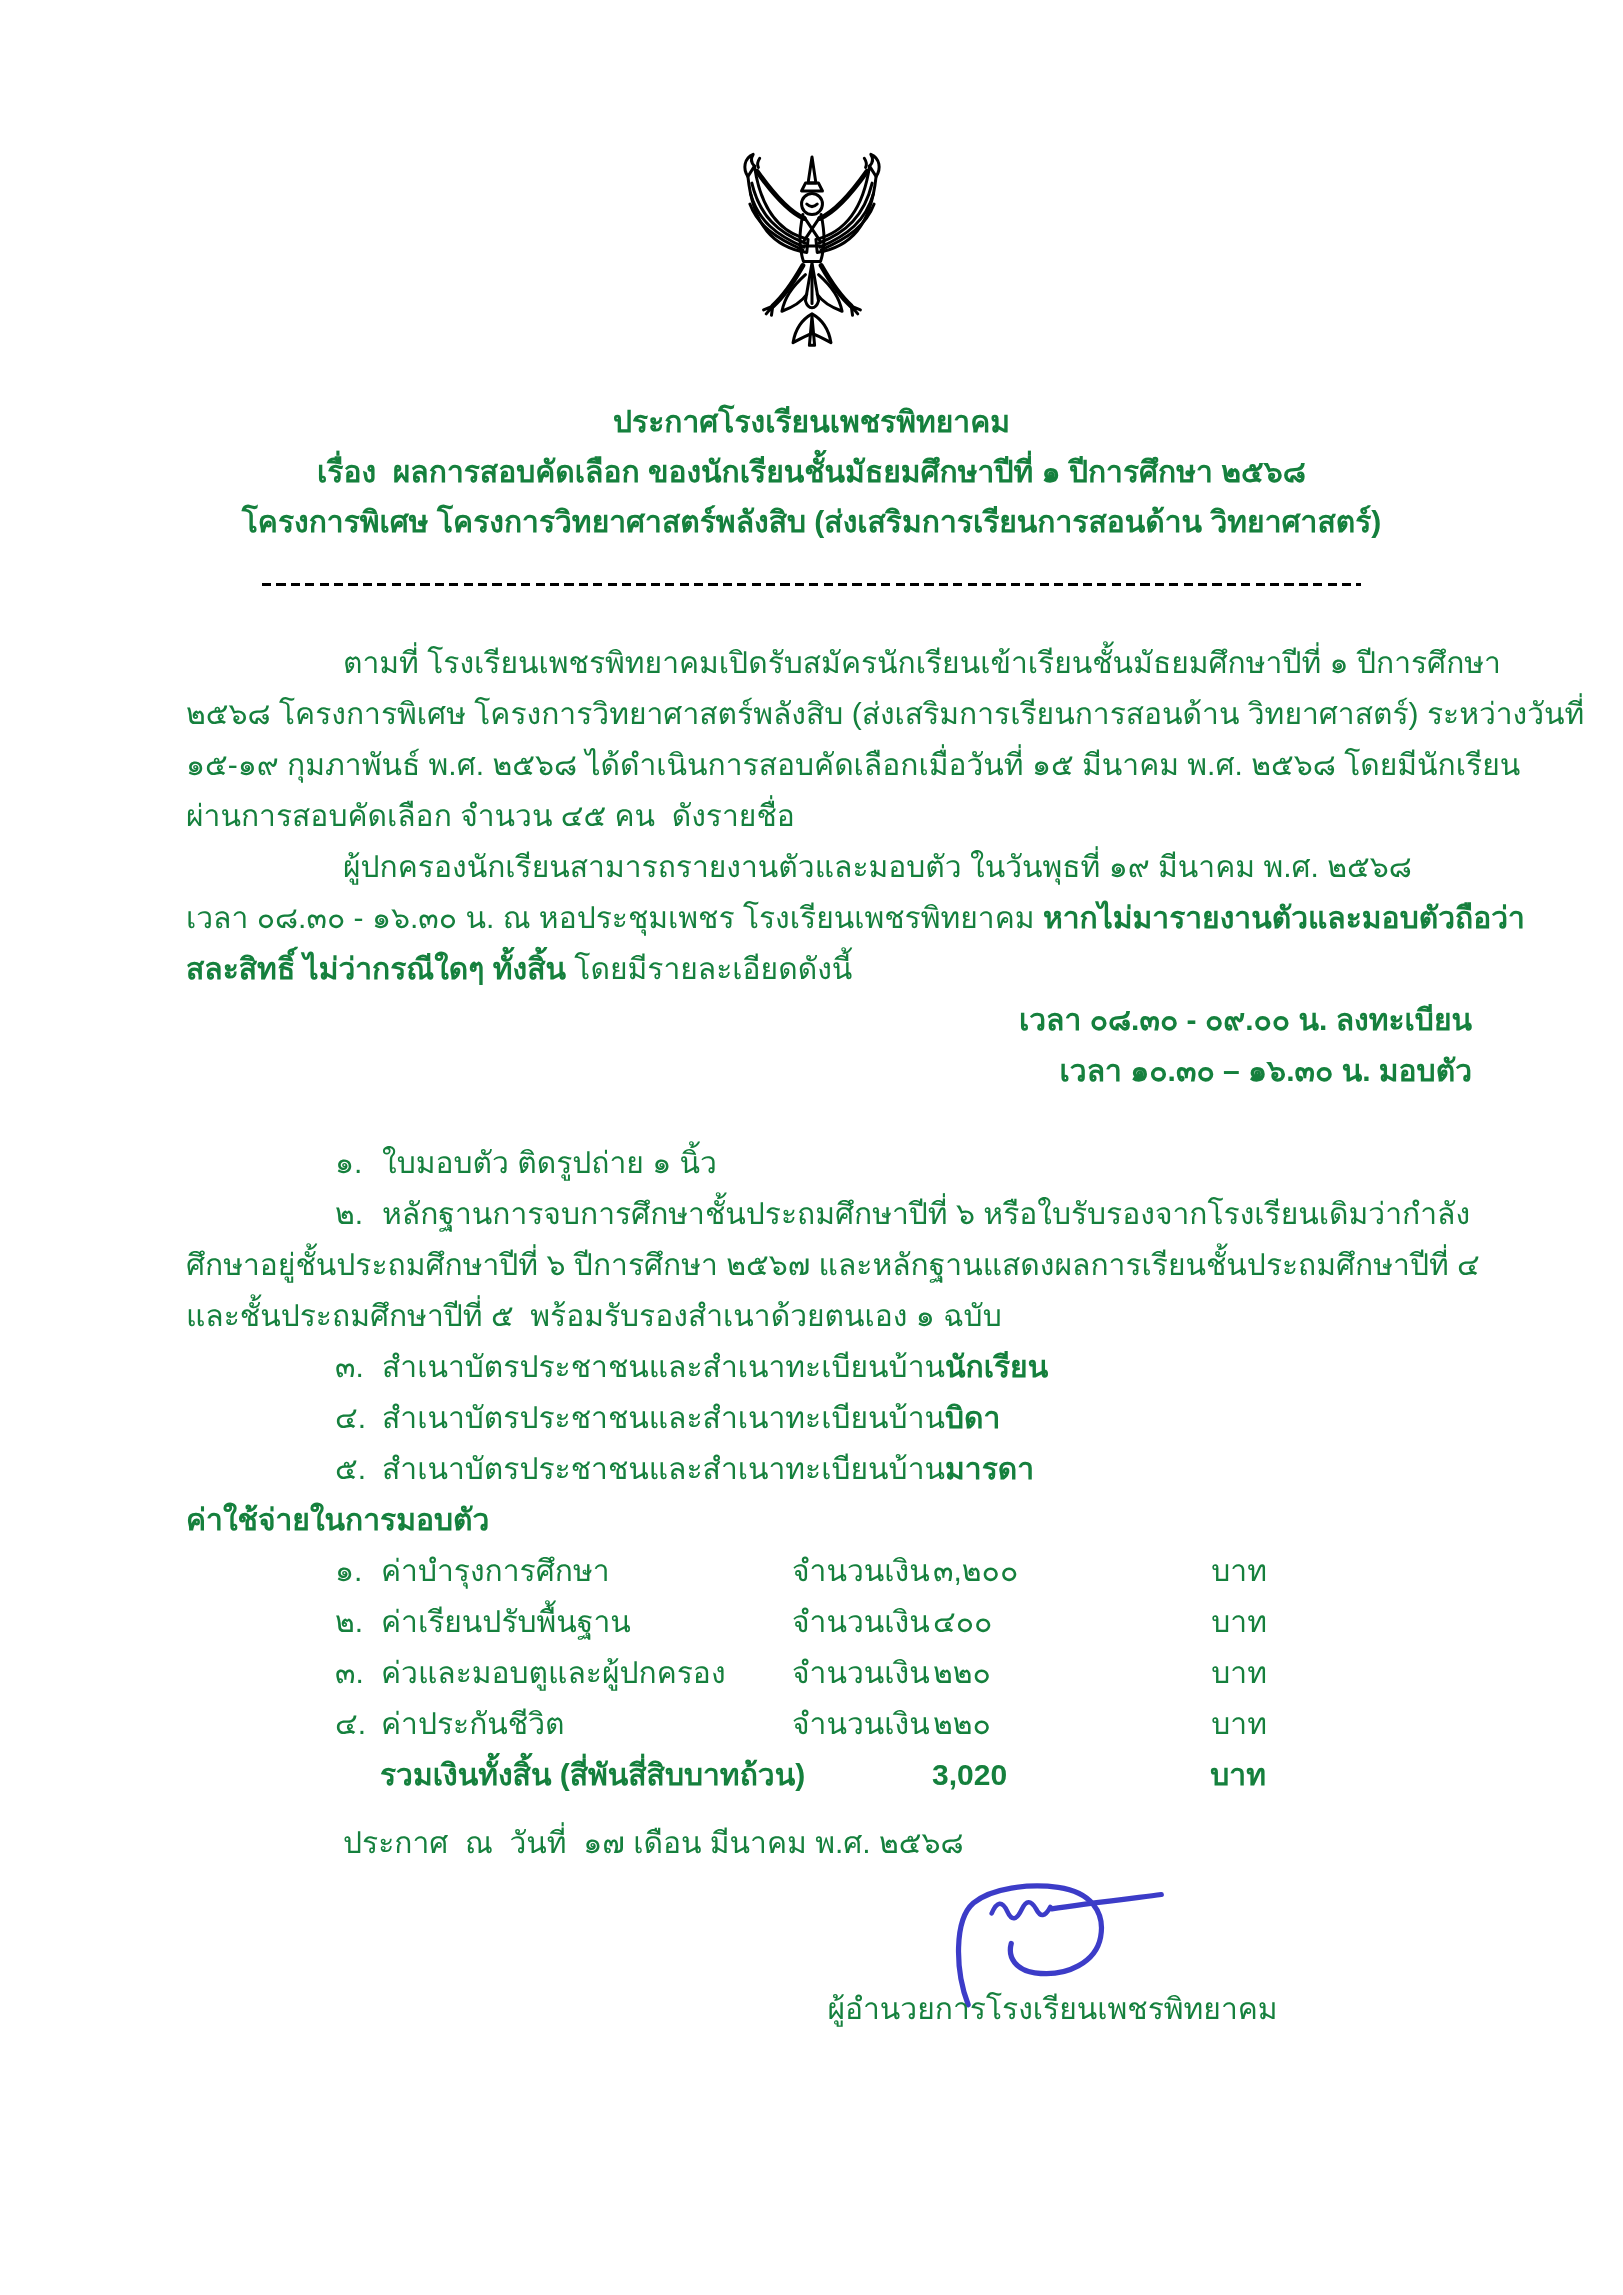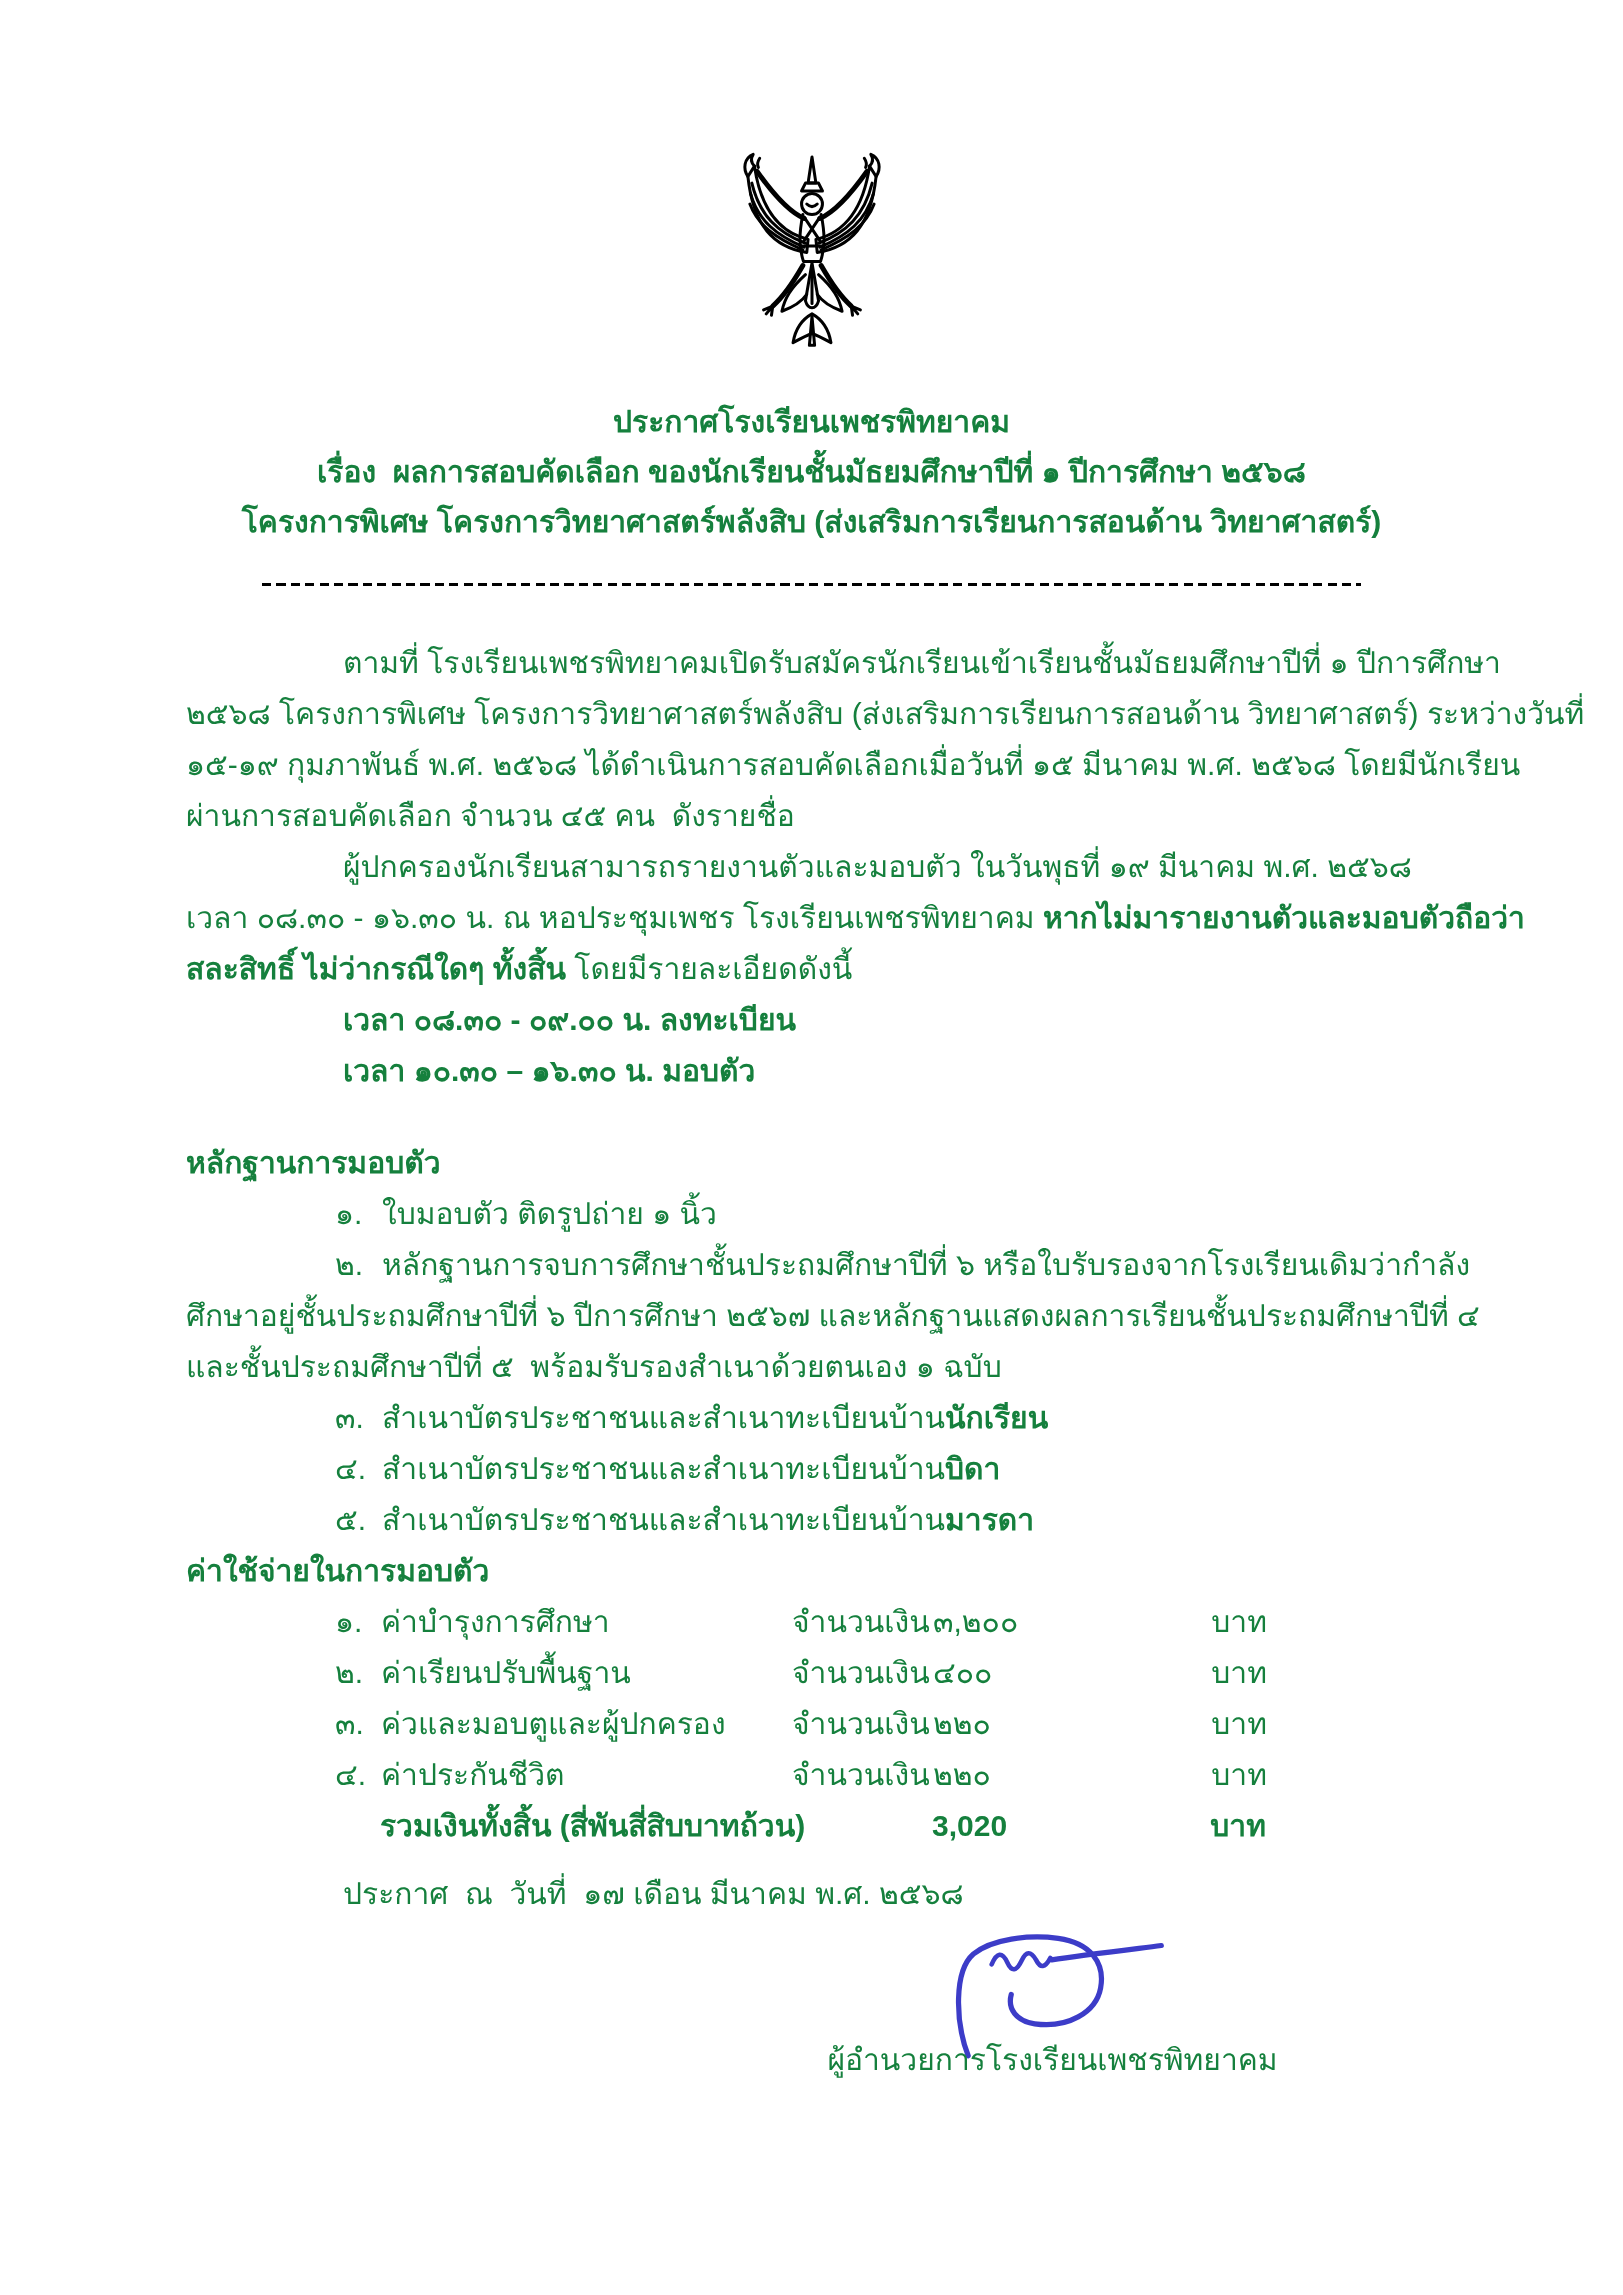--- a/index.html
+++ b/index.html
@@ -19,21 +19,21 @@
   .indent{padding-left:157px;}
   .emblem-wrap{padding-top:149px;}
   .header{margin-top:17px;font-weight:700;}
   .header .line{line-height:50px;}
   .divider-wrap{margin-top:9.2px;}
   .dashes{
     display:inline-block;width:1099px;height:3.3px;vertical-align:middle;
     background:repeating-linear-gradient(to right,#000 0 9.2px,transparent 9.2px 14.4px);
   }
   .para1{margin-top:30px;}
-  .schedule .line{font-weight:700;}
+  .schedule .line{font-weight:700;text-align:right;}
   .section-heading{font-weight:700;}
   .evidence{margin-top:41px;}
   .item{padding-left:149px;}
   .no{display:inline-block;min-width:47px;}
   .fee-row{white-space:pre;}
   .f-no{display:inline-block;width:46px;margin-left:149px;}
   .f-name{display:inline-block;width:411px;}
   .f-label{display:inline-block;width:141px;}
   .f-amt{display:inline-block;width:170px;text-align:left;}
   .f-unit{display:inline-block;width:105px;text-align:right;margin-left:59px;}
@@ -121,21 +121,20 @@
       <div class="line"><span>เวลา ๐๘.๓๐ - ๑๖.๓๐ น. ณ หอประชุมเพชร โรงเรียนเพชรพิทยาคม </span><span class="bold">หากไม่มารายงานตัวและมอบตัวถือว่า</span></div>
       <div class="line"><span class="bold">สละสิทธิ์ ไม่ว่ากรณีใดๆ ทั้งสิ้น </span><span>โดยมีรายละเอียดดังนี้</span></div>
     </div>
 
     <div class="schedule">
       <div class="line indent">เวลา ๐๘.๓๐ - ๐๙.๐๐ น. ลงทะเบียน</div>
       <div class="line indent">เวลา ๑๐.๓๐ – ๑๖.๓๐ น. มอบตัว</div>
     </div>
 
     <div class="evidence">
-      <div class="line section-heading">หลักฐานการมอบตัว</div>
       <div class="line item"><span class="no">๑.</span><span>ใบมอบตัว ติดรูปถ่าย ๑ นิ้ว</span></div>
       <div class="line item"><span class="no">๒.</span><span>หลักฐานการจบการศึกษาชั้นประถมศึกษาปีที่ ๖ หรือใบรับรองจากโรงเรียนเดิมว่ากำลัง</span></div>
       <div class="line">ศึกษาอยู่ชั้นประถมศึกษาปีที่ ๖ ปีการศึกษา ๒๕๖๗ และหลักฐานแสดงผลการเรียนชั้นประถมศึกษาปีที่ ๔</div>
       <div class="line">และชั้นประถมศึกษาปีที่ ๕  พร้อมรับรองสำเนาด้วยตนเอง ๑ ฉบับ</div>
       <div class="line item"><span class="no">๓.</span><span>สำเนาบัตรประชาชนและสำเนาทะเบียนบ้าน</span><span class="bold">นักเรียน</span></div>
       <div class="line item"><span class="no">๔.</span><span>สำเนาบัตรประชาชนและสำเนาทะเบียนบ้าน</span><span class="bold">บิดา</span></div>
       <div class="line item"><span class="no">๕.</span><span>สำเนาบัตรประชาชนและสำเนาทะเบียนบ้าน</span><span class="bold">มารดา</span></div>
     </div>
 
     <div>

